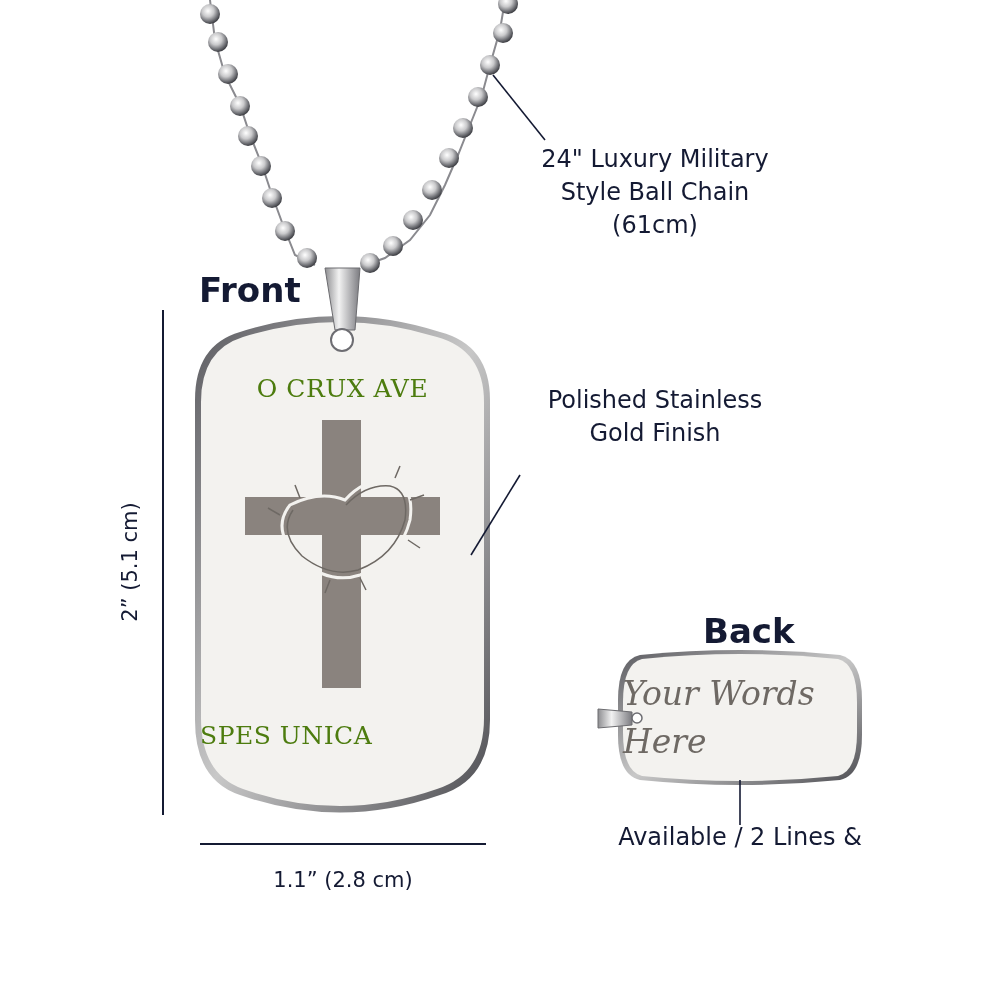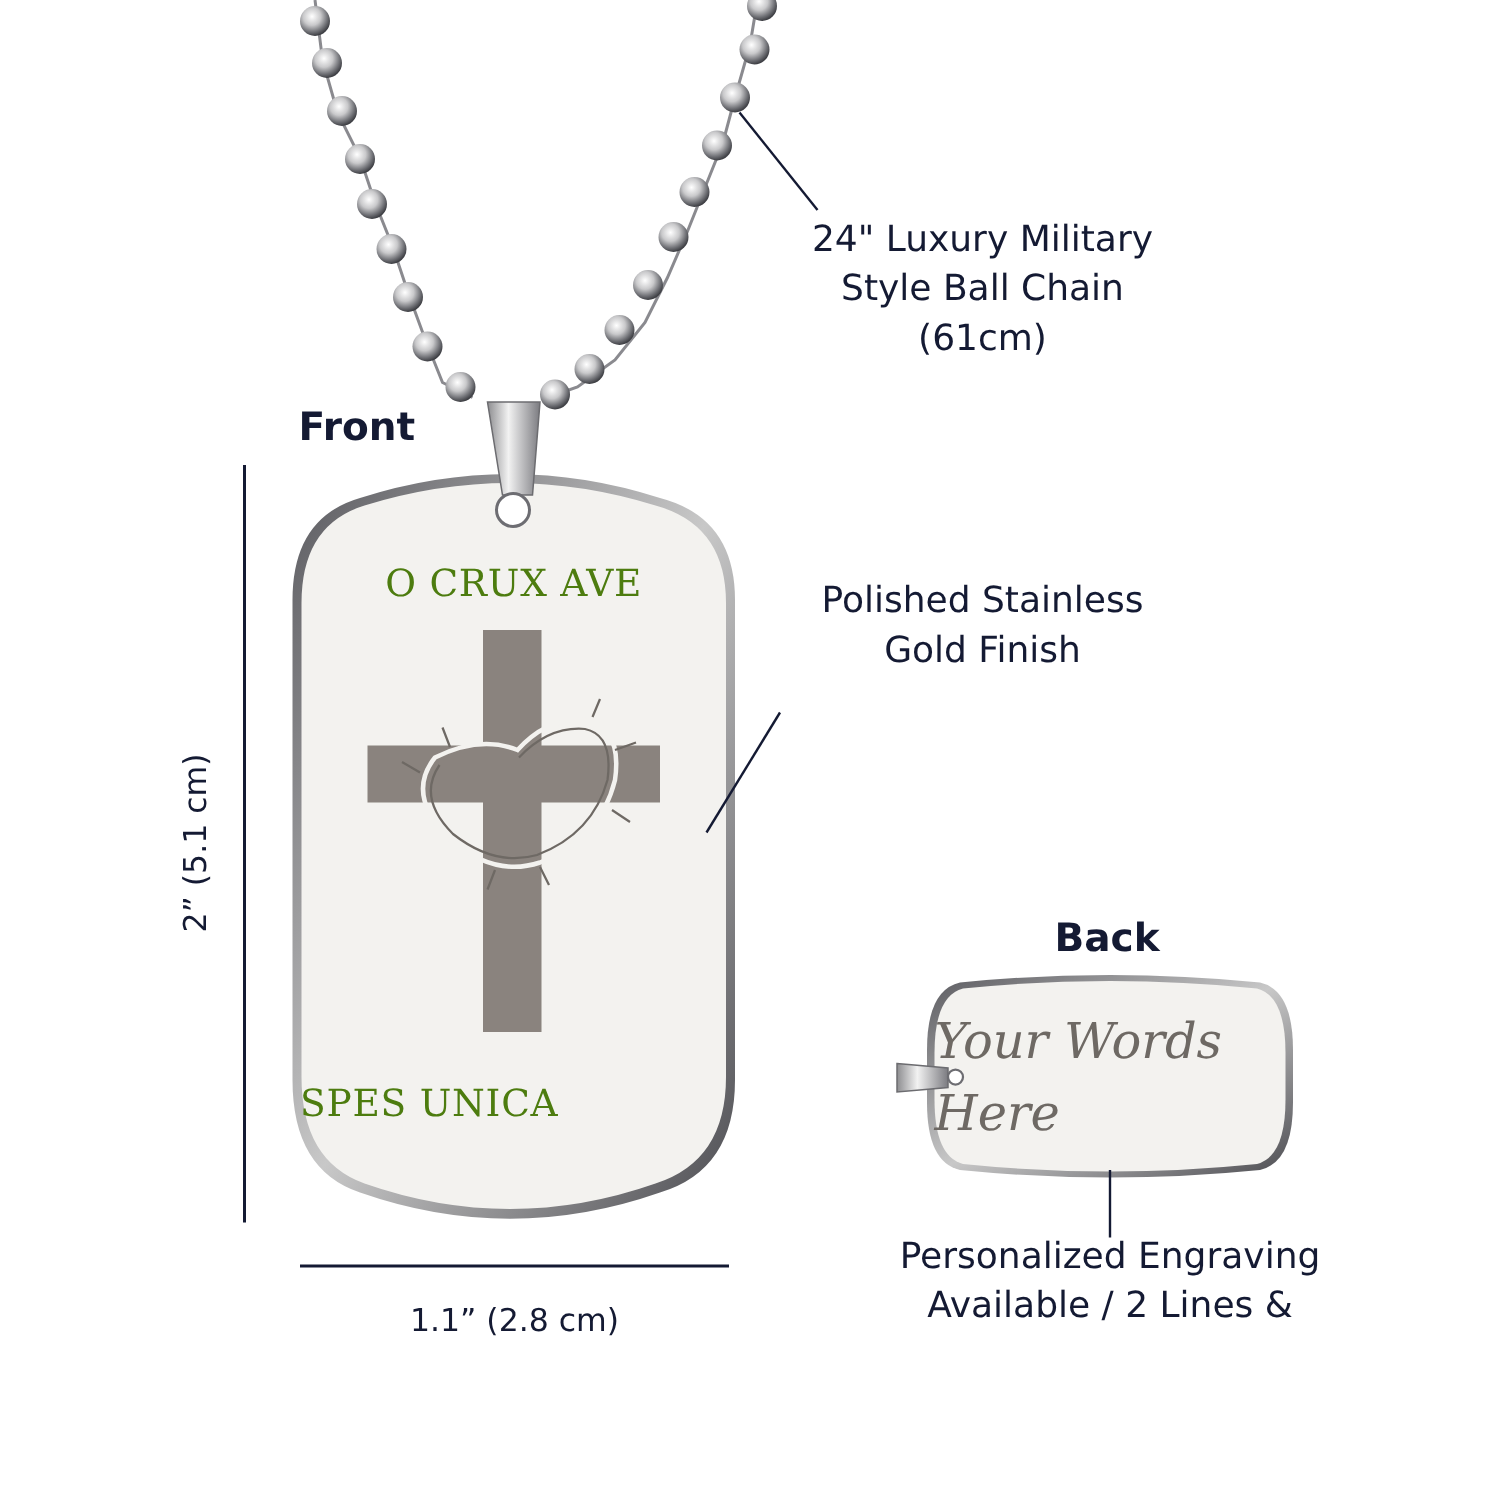--- a/index.html
+++ b/index.html
@@ -1,20 +1,20 @@
 <!DOCTYPE html>
 <html><head>
 <meta charset="utf-8">
 <style>
   html, body { margin: 0; padding: 0; background: #ffffff; }
   body { width: 1000px; height: 1000px; position: relative; overflow: hidden;
          font-family: "DejaVu Sans", sans-serif; color: #141a33; }
   .abs { position: absolute; }
   .caption { font-size: 24px; line-height: 33px; text-align: center; color: #141a33; font-weight: 400; }
-  .heading { font-size: 26px; font-weight: 700; color: #141a33; }
+  .heading { font-size: 34px; font-weight: 700; color: #141a33; }
   .dim { font-size: 21px; color: #141a33; }
   .engr { font-family: "DejaVu Serif", serif; color: #4d7c0f; letter-spacing: 0.5px; font-size: 25px; }
   .script { font-family: "DejaVu Serif", serif; font-style: italic; color: #6e6964; font-size: 33px; line-height: 48px; }
   .line { background: #141a33; }
   svg { position: absolute; left: 0; top: 0; }
 </style>
 </head>
 <body>
 
 <svg width="1000" height="1000" viewBox="0 0 1000 1000">
@@ -116,15 +116,14 @@
   <div>Style Ball Chain</div>
   <div>(61cm)</div>
 </div>
 
 <div class="abs caption" style="left:520px; top:384px; width:270px;">
   <div>Polished Stainless</div>
   <div>Gold Finish</div>
 </div>
 
 <div class="abs caption" style="left:575px; top:821px; width:330px;">
-  <div>Personalized Engraving</div>
   <div>Available / 2 Lines &amp;</div>
 </div>
 
 </body></html>

